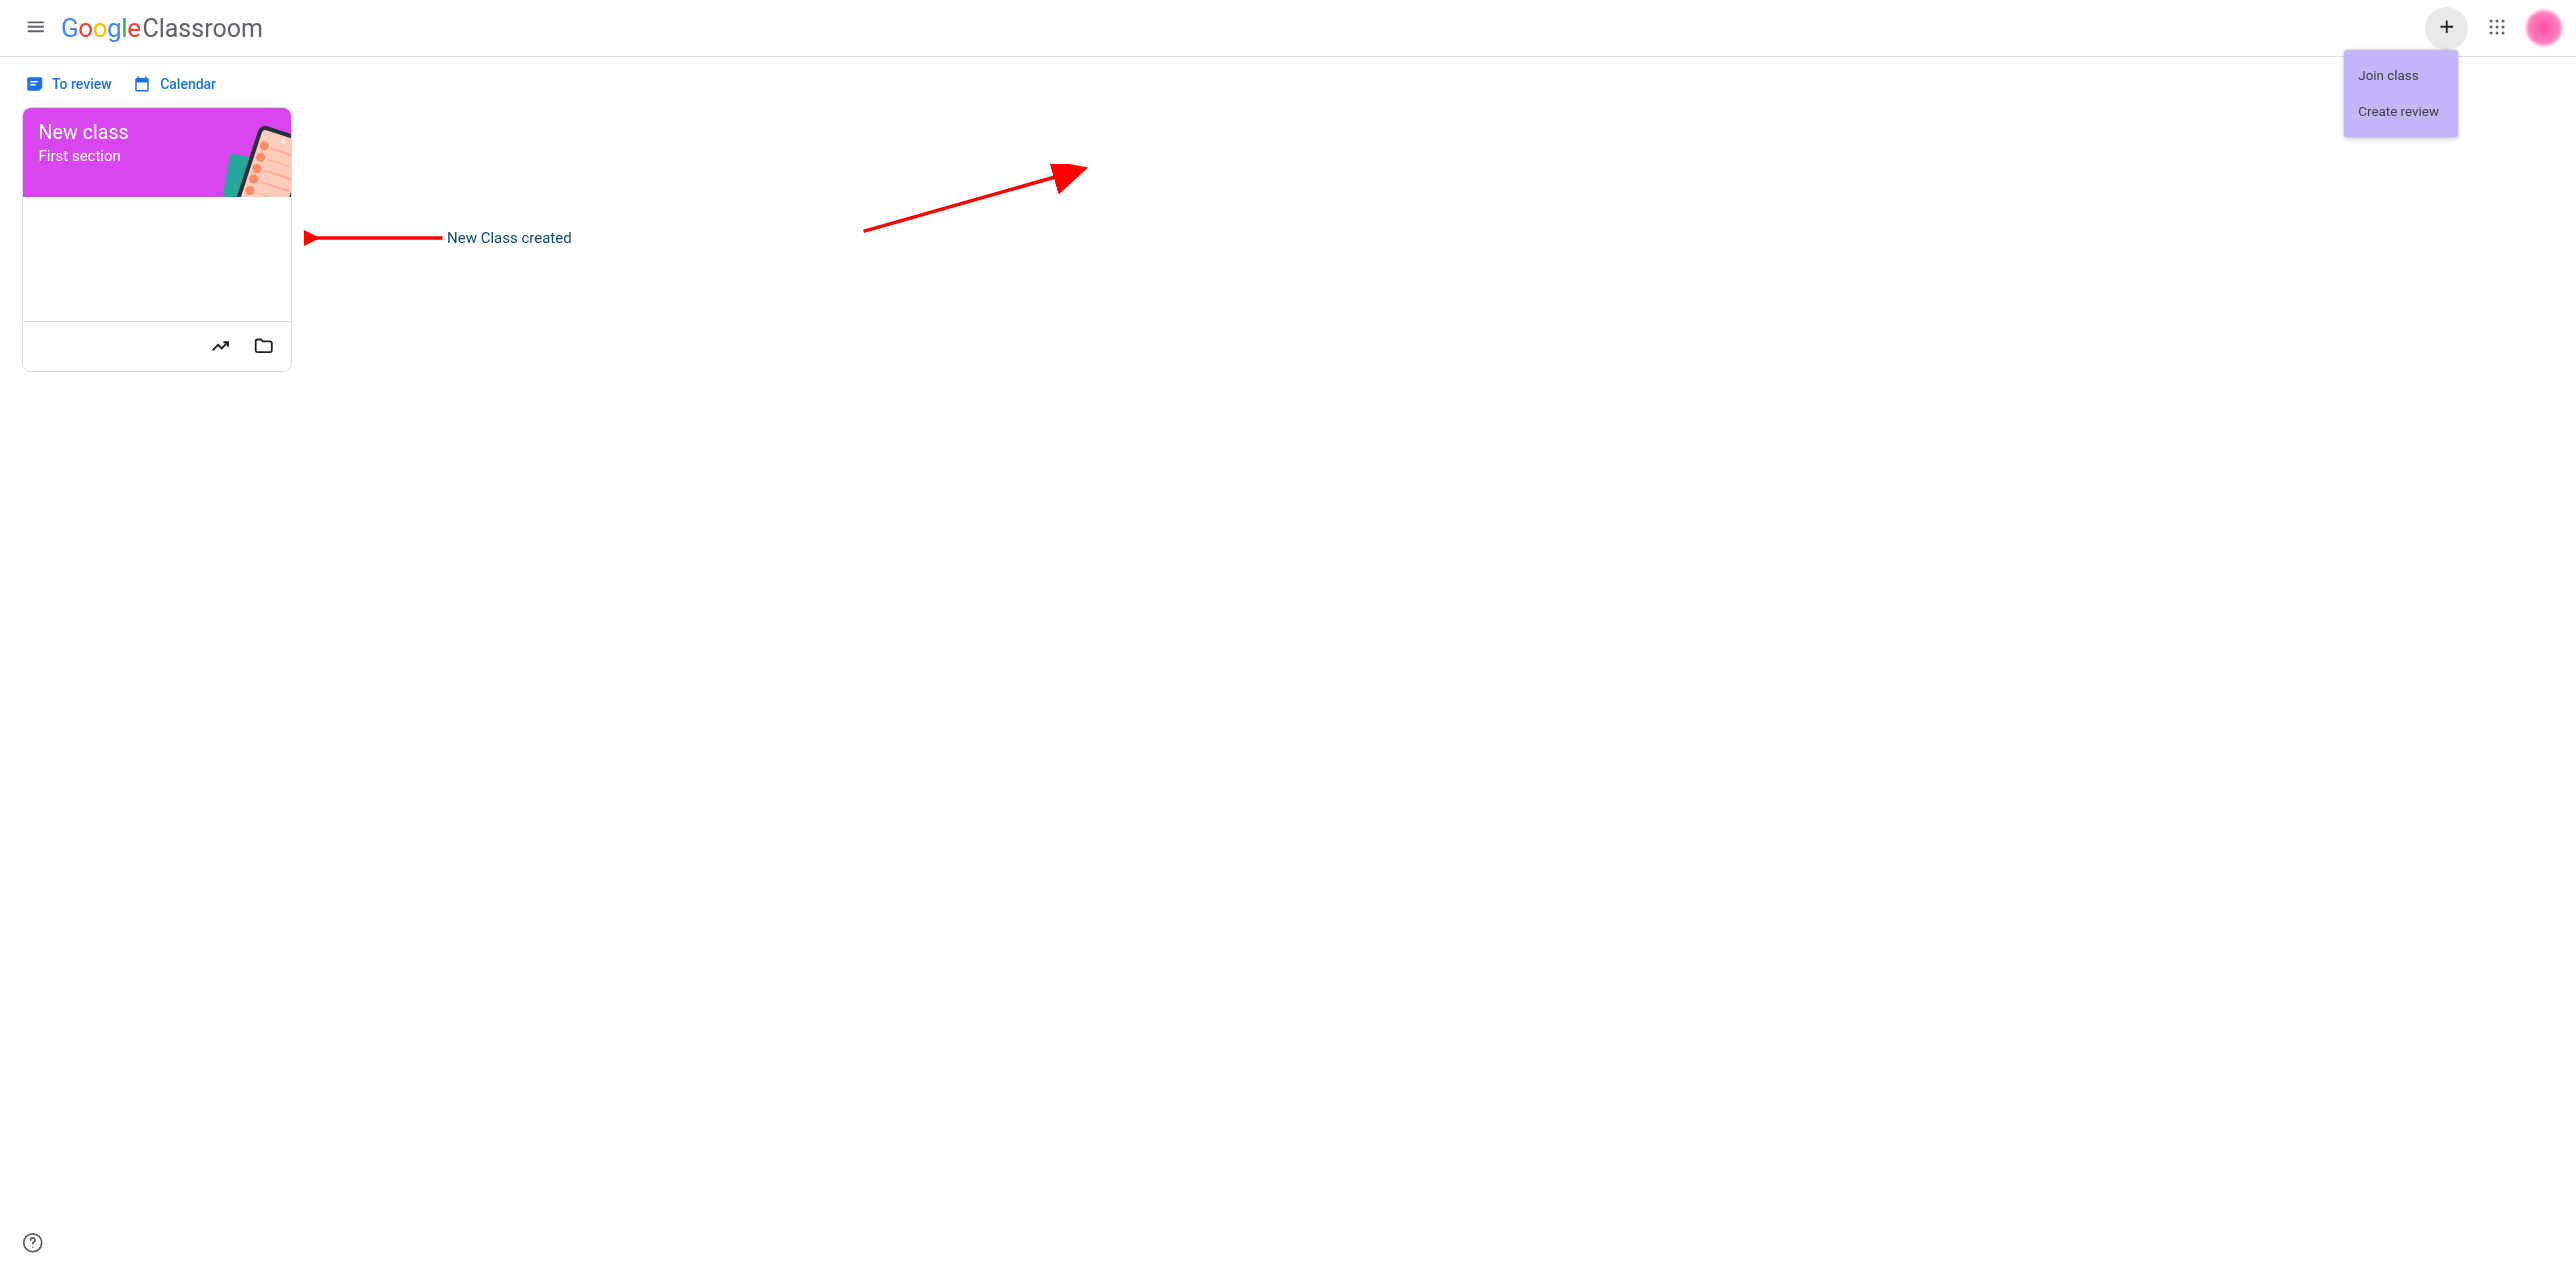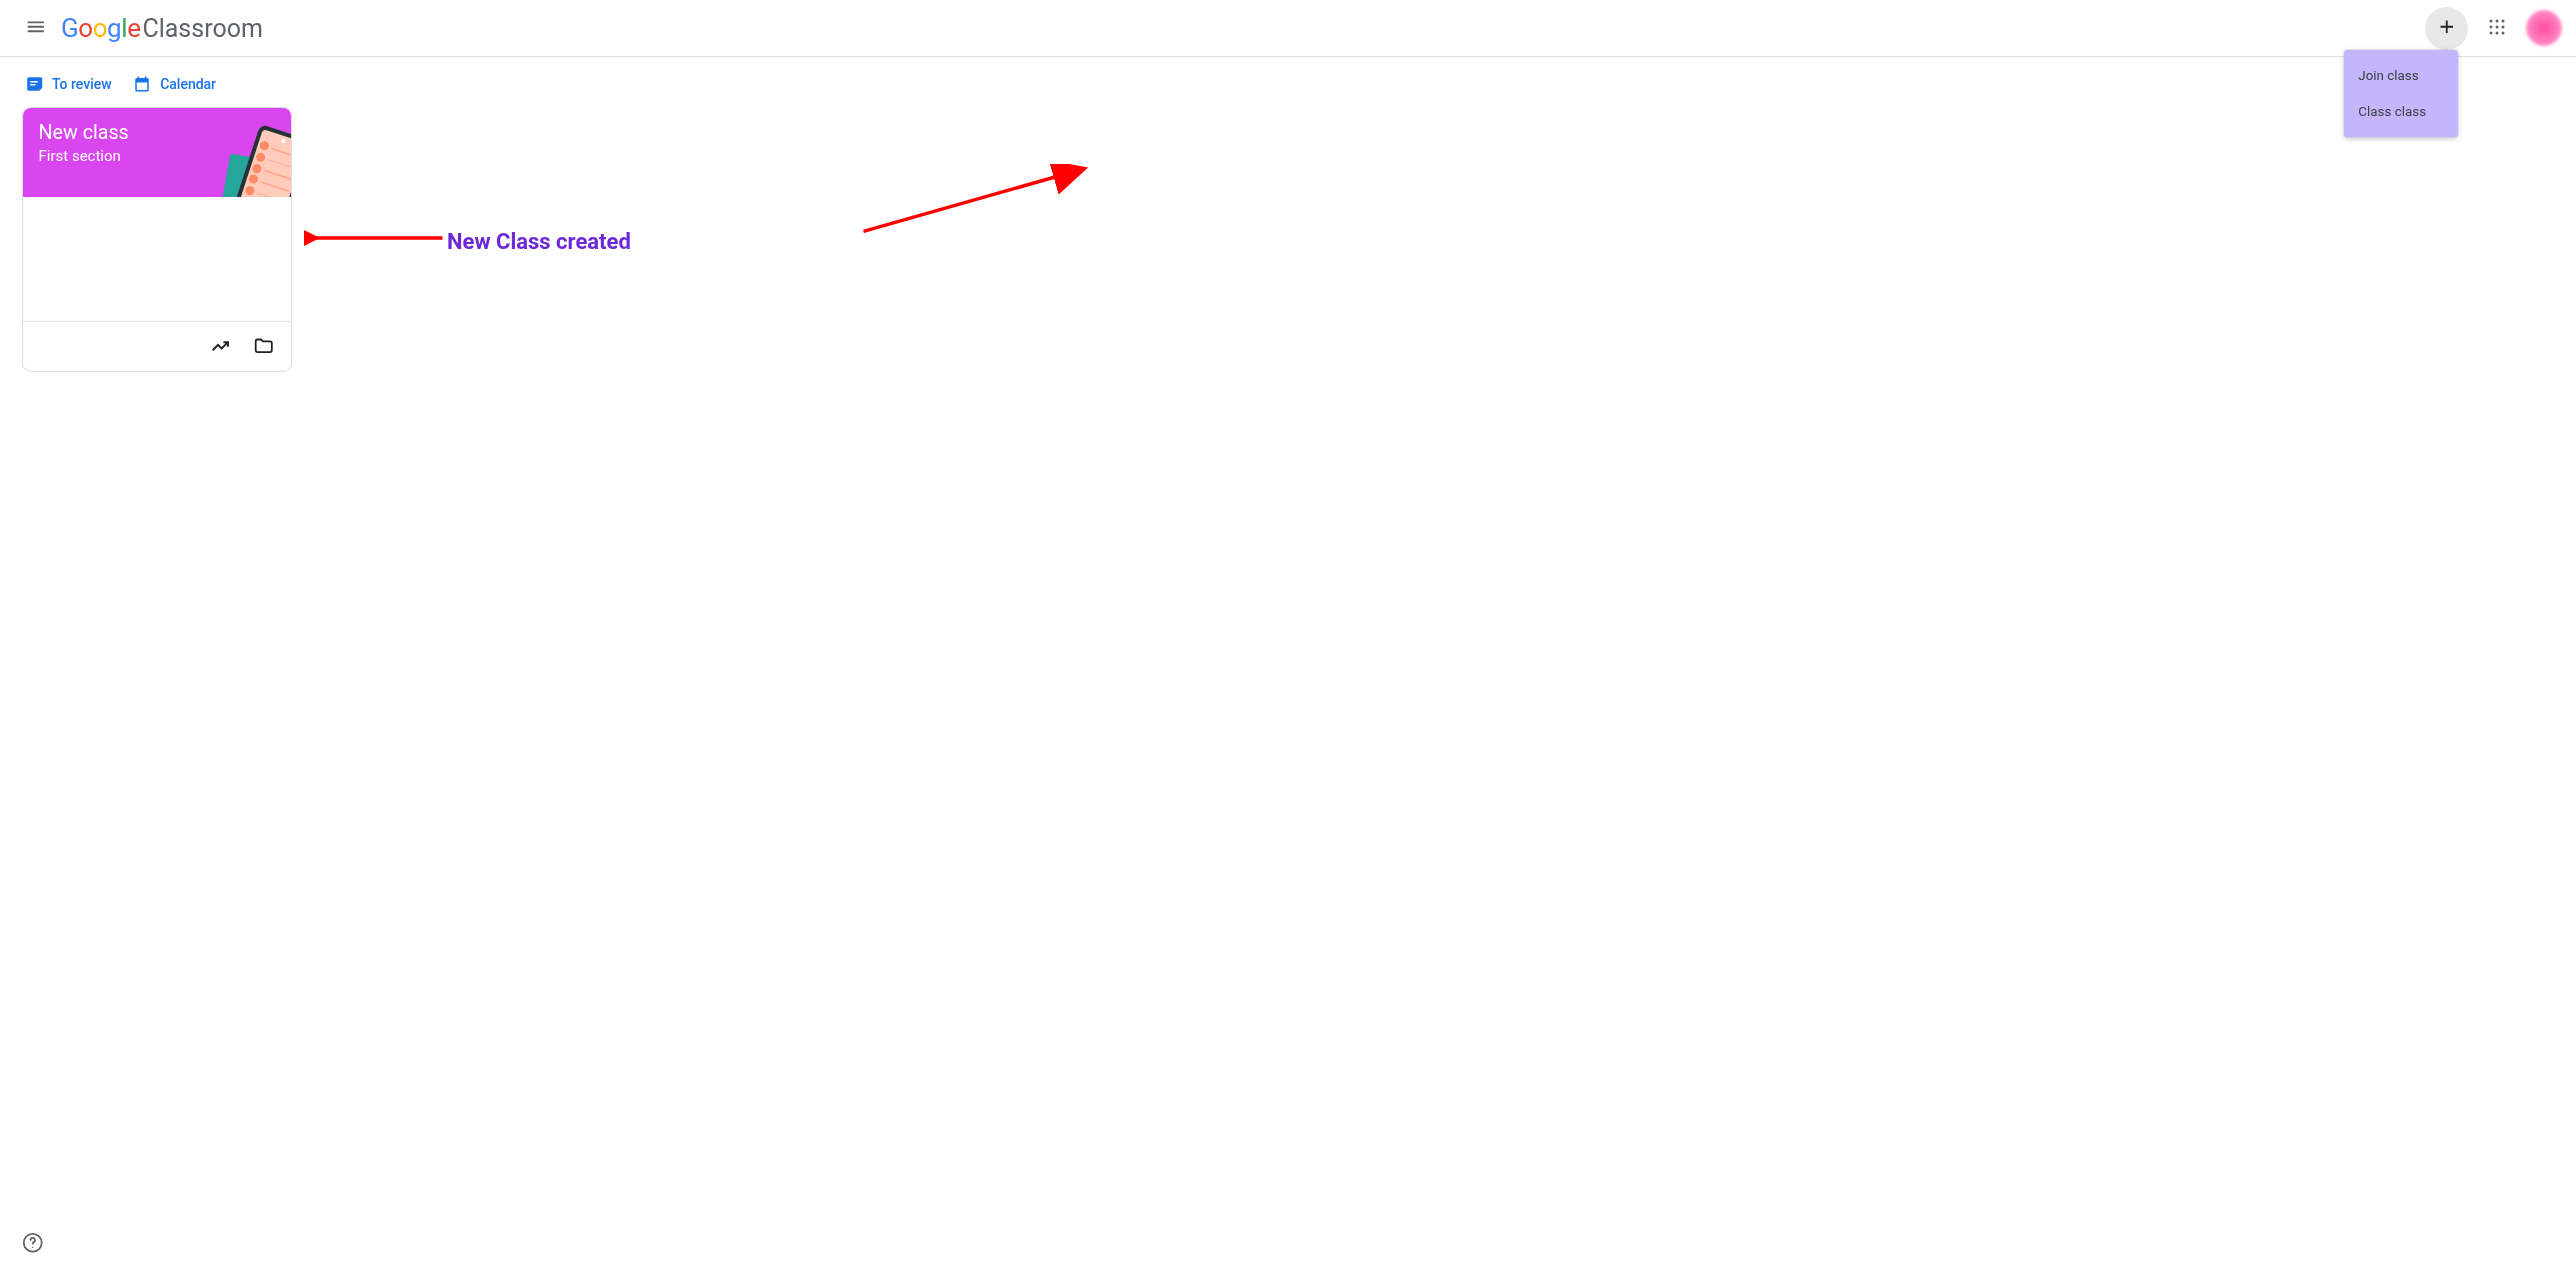--- a/index.html
+++ b/index.html
@@ -128,21 +128,21 @@
       display: flex; align-items: center; justify-content: center;
     }
 
     
     .annotation-arrow1 {
       position: absolute; left: 304px; top: 172px;
       pointer-events: none;
     }
     .annotation-text {
       position: absolute; left: 447px; top: 172px;
-      color: #6d28d9; font-size: 22px; font-weight: 700;
+      color: #0c4a6e; font-size: 15px; font-weight: 400;
       pointer-events: none;
     }
     .annotation-arrow2 {
       position: absolute; left: 859px; top: 107px;
       pointer-events: none;
     }
 
     
     .help-btn {
       position: fixed; left: 14.3px; bottom: 14.3px;
@@ -188,21 +188,21 @@
           <circle cx="4" cy="20" r="2"></circle>
           <circle cx="12" cy="20" r="2"></circle>
           <circle cx="20" cy="20" r="2"></circle>
         </svg>
     </span>
   </button>
   <div class="avatar"></div>
 
   <div class="dropdown">
     <div class="dropdown-item">Join class</div>
-    <div class="dropdown-item">Class class</div>
+    <div class="dropdown-item">Create review</div>
   </div>
 </div>
 
 <div class="main">
   <div class="toolbar">
     <a class="tool-link">
       <span class="tool-icon">
         <svg width="18" height="18" viewBox="0 0 24 24" fill="#1a73e8">
             <path d="M19 3H5c-1.1 0-2 .9-2 2v14c0 1.1.9 2 2 2h14c1.1 0 2-.9 2-2V5c0-1.1-.9-2-2-2zm0 16H5V5h14v14zM7 10h2v7H7zm4-3h2v10h-2zm4 6h2v4h-2z" opacity="0"></path>
             <path d="M3 5v14a2 2 0 0 0 2 2h14l4-4V5a2 2 0 0 0-2-2H5a2 2 0 0 0-2 2zm4 3h10v2H7V8zm0 4h7v2H7v-2z"></path>

